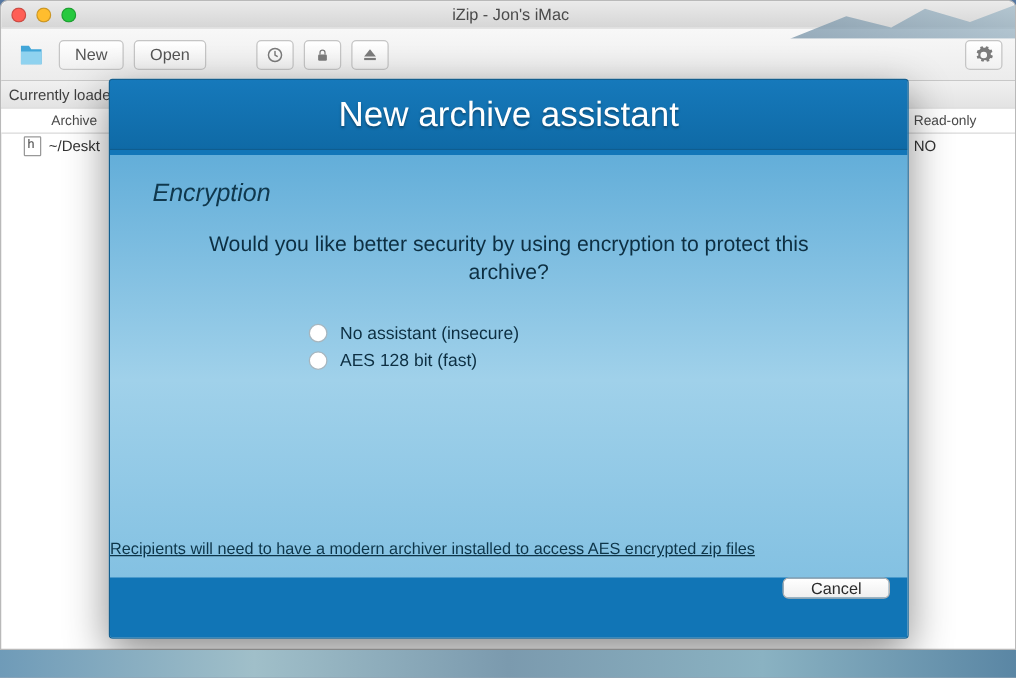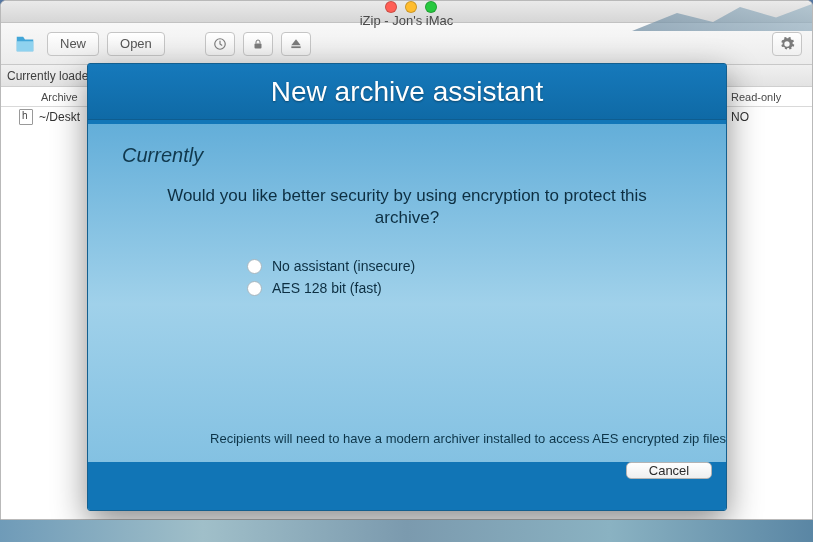--- a/index.html
+++ b/index.html
@@ -1,21 +1,21 @@
 <!DOCTYPE html>
 <html><head>
 <meta charset="utf-8">
 <style>
   * { box-sizing: border-box; margin: 0; padding: 0; }
   html, body { width: 813px; height: 542px; overflow: hidden; font-family: -apple-system, "Helvetica Neue", Arial, sans-serif; }
   body { background: linear-gradient(to bottom, #5b7da8 0%, #3e5a7a 100%); }
 
   .window { position: relative; width: 813px; height: 520px; background: #fff; border: 1px solid #b9b9b9; border-radius: 6px 6px 0 0; box-shadow: 0 10px 30px rgba(0,0,0,.25); margin: 0; }
 
-  .titlebar { height: 22px; background: linear-gradient(#eaeaea,#d6d6d6); border-bottom: 1px solid #c2c2c2; border-radius: 6px 6px 0 0; display: flex; align-items: center; flex-direction: column; }
+  .titlebar { height: 22px; background: linear-gradient(#eaeaea,#d6d6d6); border-bottom: 1px solid #c2c2c2; border-radius: 6px 6px 0 0; display: flex; align-items: center; }
   .traffic { display: flex; gap: 8px; margin-left: 8px; }
   .dot { width: 12px; height: 12px; border-radius: 50%; border: .5px solid rgba(0,0,0,.2); }
   .dot.red { background:#ff5f56; } .dot.yel { background:#ffbd2e; } .dot.grn { background:#27c93f; }
   .title { flex:1; text-align:center; font-size:13px; color:#4a4a4a; }
 
   .toolbar { height: 42px; background: linear-gradient(#f8f8f8,#ececec); border-bottom:1px solid #c8c8c8; display:flex; align-items:center; padding:14px 10px; gap:8px; }
   .tbtn { height:24px; padding:0 12px; font-size:13px; color:#555; background:linear-gradient(#fff,#f0f0f0); border:1px solid #c5c5c5; border-radius:4px; display:flex; align-items:center; justify-content:center; cursor:default; box-shadow:0 1px 0 rgba(255,255,255,.6) inset; }
   .ticon { width:30px; padding:0; }
   .spacer { flex:1; }
   .logo { width:28px; height:28px; display:flex; align-items:center; justify-content:center; }
@@ -38,21 +38,21 @@
     border:1px solid #135f8f;}
   .mtitle { height:56px; color:#fff; font-size:28px; font-weight:500; display:flex; align-items:center; justify-content:center; text-shadow:0 1px 2px rgba(0,0,0,.35); background:linear-gradient(#1679bb,#0f6aa6); border-bottom:1px solid #0e5d90; }
   .mbody { padding: 24px 34px 10px 34px; color:#0b3a55; position:relative; height:342px;}
   .heading { font-style:italic; font-size:20px; color:#10384d; margin-bottom:18px; }
   .question { font-size:17px; text-align:center; color:#0d2f42; max-width:540px; margin:0 auto 26px; line-height:1.3; }
   .opts { width: 320px; margin: 0 auto; font-size:14px; color:#0d2f42; }
   .opt { display:flex; align-items:center; gap:10px; height:22px; cursor:default;}
   .radio { width:15px; height:15px; border-radius:50%; background:#fff; border:1px solid #a7b6bf; display:flex; align-items:center; justify-content:center;}
   .radio.sel { background:#1c9bff; border-color:#0b72c6;}
   .radio.sel:after { content:""; width:6px; height:6px; border-radius:50%; background:#fff;}
-  .note { position:absolute; bottom:16px; left:0; right:0; text-align:right; font-size:13px; color:#0d3549; }
+  .note { position:absolute; bottom:16px; left:0; right:0; text-align:left; font-size:13px; color:#0d3549;text-decoration:underline; }
   .mfoot { height:50px; background:#1175b6; display:flex; align-items:flex-end; padding:0 14px; gap:20px;flex-direction:column;}
   .mfoot .spacer { flex:1; }
   .mbtn { width:86px; height:24px; border-radius:5px; background:linear-gradient(#fff,#efefef); border:1px solid #b4b4b4; font-size:13px; color:#2b2b2b; display:flex; align-items:center; justify-content:center; cursor:default;}
 
   
   .desk { position:absolute; left:0; right:0; bottom:0; height:22px;
     background: linear-gradient(90deg,#6f9bb8,#a0bfc9,#7b9aae,#8ab2c2,#5a86a4);}
   .mountain { position:absolute; right:0; top:0; width:180px; height:30px; background: linear-gradient(200deg,#9fb9c8,#6c8aa0); clip-path: polygon(0 100%, 25% 40%, 45% 70%, 60% 20%, 80% 55%, 100% 10%, 100% 100%); opacity:.7;}
 </style>
 </head>
@@ -122,21 +122,21 @@
     <div class="archive">
       <div class="docicon"></div>
       <span>~/Deskt</span>
     </div>
     <div class="readonly"><span>NO</span></div>
   </div>
 
   <div class="modal">
     <div class="mtitle">New archive assistant</div>
     <div class="mbody">
-      <div class="heading">Currently</div>
+      <div class="heading">Encryption</div>
       <div class="question">Would you like better security by using encryption to protect this archive?</div>
       <div class="opts">
         <div class="opt">
           <div class="radio"></div>
           <span>No assistant (insecure)</span>
         </div>
         <div class="opt">
           <div class="radio"></div>
           <span>AES 128 bit (fast)</span>
         </div>

